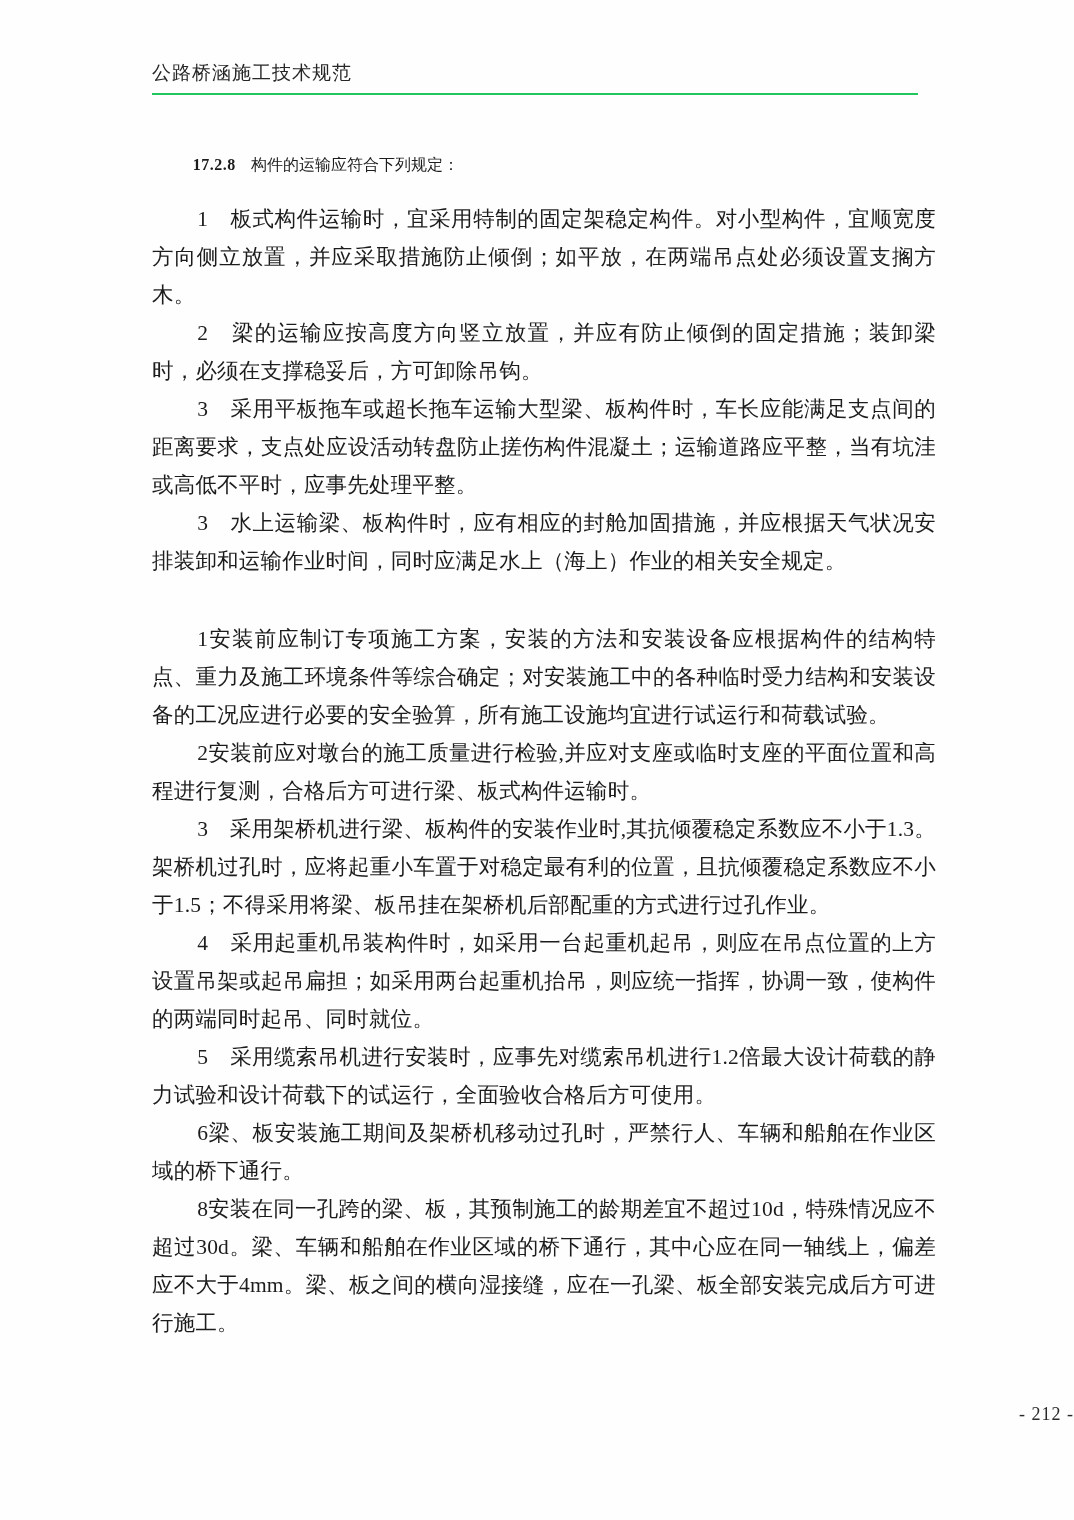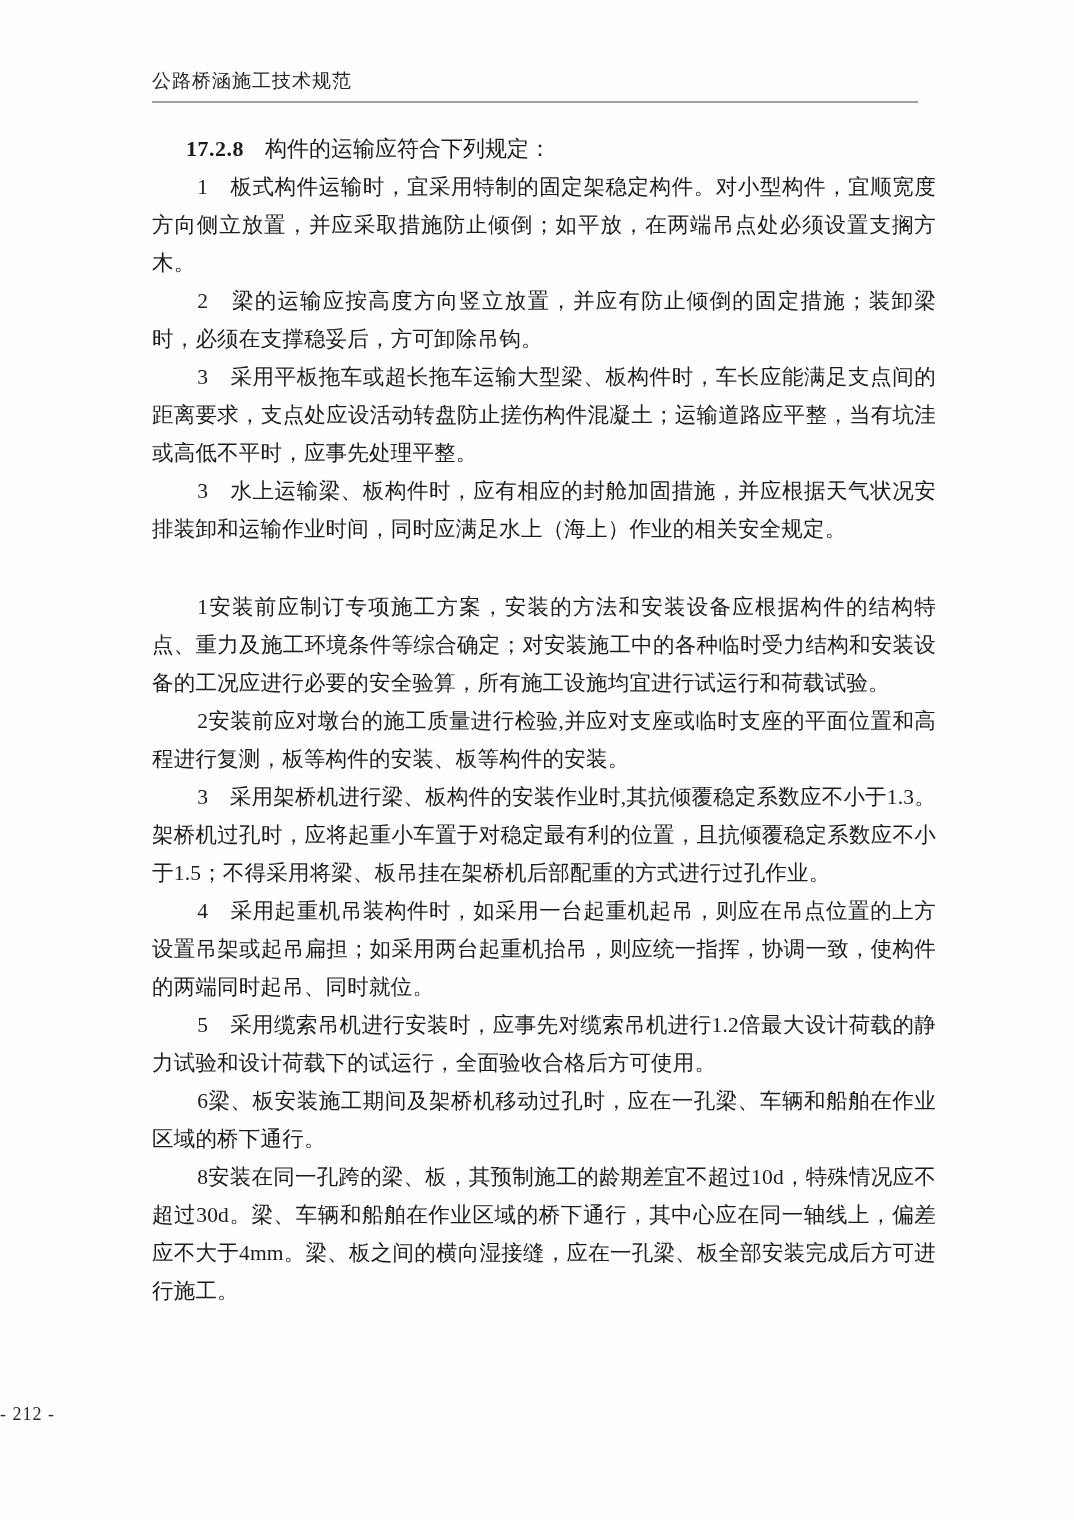--- a/index.html
+++ b/index.html
@@ -12,39 +12,39 @@
     width: 1074px;
     height: 1520px;
     background: #fefefe;
     font-family: "Liberation Serif", "DejaVu Serif", serif;
     color: #1c1c1c;
     overflow: hidden;
   }
   .running-header {
     position: absolute;
     left: 152px;
-    top: 68px;
+    top: 60px;
     width: 766px;
     font-size: 19px;
     letter-spacing: 1px;
     color: #262626;
-    border-bottom: 2px solid #a3a3a3;
+    border-bottom: 2px solid #22c55e;
     padding-bottom: 7px;
   }
   .content {
     position: absolute;
     left: 152px;
     top: 130px;
     width: 784px;
   }
   .section { margin: 0; }
   .section-2 { margin-top: 40px; }
   .sec-heading {
-    margin: 0;
-    font-size: 22px;
+    margin: 16px;
+    font-size: 16px;
     line-height: 38px;
     text-indent: 1.55em;
     white-space: nowrap;
   }
   .sec-num {
     font-weight: bold;
     letter-spacing: 0.5px;
     margin-right: 0.95em;
   }
   .para {
@@ -53,21 +53,21 @@
     line-height: 38px;
     text-align: justify;
     text-indent: 2.1em;
     letter-spacing: 0.2px;
   }
   .page-footer {
     position: absolute;
     left: 0;
     top: 1404px;
     width: 100%;
-    text-align: left;
+    text-align: right;
     font-size: 18px;
     color: #2a2a2a;
     letter-spacing: 1px;
   }
 </style>
 </head>
 <body>
 
 <div class="page">
 
@@ -82,25 +82,25 @@
         <span class="sec-num">17.2.8</span><span>构件的运输应符合下列规定：</span>
       </p>
       <p class="para">1　板式构件运输时，宜采用特制的固定架稳定构件。对小型构件，宜顺宽度方向侧立放置，并应采取措施防止倾倒；如平放，在两端吊点处必须设置支搁方木。</p>
       <p class="para">2　梁的运输应按高度方向竖立放置，并应有防止倾倒的固定措施；装卸梁时，必须在支撑稳妥后，方可卸除吊钩。</p>
       <p class="para">3　采用平板拖车或超长拖车运输大型梁、板构件时，车长应能满足支点间的距离要求，支点处应设活动转盘防止搓伤构件混凝土；运输道路应平整，当有坑洼或高低不平时，应事先处理平整。</p>
       <p class="para">3　水上运输梁、板构件时，应有相应的封舱加固措施，并应根据天气状况安排装卸和运输作业时间，同时应满足水上（海上）作业的相关安全规定。</p>
     </div>
 
     <div class="section section-2">
       <p class="para">1安装前应制订专项施工方案，安装的方法和安装设备应根据构件的结构特点、重力及施工环境条件等综合确定；对安装施工中的各种临时受力结构和安装设备的工况应进行必要的安全验算，所有施工设施均宜进行试运行和荷载试验。</p>
-      <p class="para">2安装前应对墩台的施工质量进行检验,并应对支座或临时支座的平面位置和高程进行复测，板等构件的安装、板等构件的安装。</p>
+      <p class="para">2安装前应对墩台的施工质量进行检验,并应对支座或临时支座的平面位置和高程进行复测，合格后方可进行梁、板式构件运输时。</p>
       <p class="para">3　采用架桥机进行梁、板构件的安装作业时,其抗倾覆稳定系数应不小于1.3。架桥机过孔时，应将起重小车置于对稳定最有利的位置，且抗倾覆稳定系数应不小于1.5；不得采用将梁、板吊挂在架桥机后部配重的方式进行过孔作业。</p>
       <p class="para">4　采用起重机吊装构件时，如采用一台起重机起吊，则应在吊点位置的上方设置吊架或起吊扁担；如采用两台起重机抬吊，则应统一指挥，协调一致，使构件的两端同时起吊、同时就位。</p>
       <p class="para">5　采用缆索吊机进行安装时，应事先对缆索吊机进行1.2倍最大设计荷载的静力试验和设计荷载下的试运行，全面验收合格后方可使用。</p>
-      <p class="para">6梁、板安装施工期间及架桥机移动过孔时，应在一孔梁、车辆和船舶在作业区域的桥下通行。</p>
+      <p class="para">6梁、板安装施工期间及架桥机移动过孔时，严禁行人、车辆和船舶在作业区域的桥下通行。</p>
       <p class="para">8安装在同一孔跨的梁、板，其预制施工的龄期差宜不超过10d，特殊情况应不超过30d。梁、车辆和船舶在作业区域的桥下通行，其中心应在同一轴线上，偏差应不大于4mm。梁、板之间的横向湿接缝，应在一孔梁、板全部安装完成后方可进行施工。</p>
     </div>
 
   </div>
 
   <div class="page-footer">
     <span>- 212 -</span>
   </div>
 
 </div>

